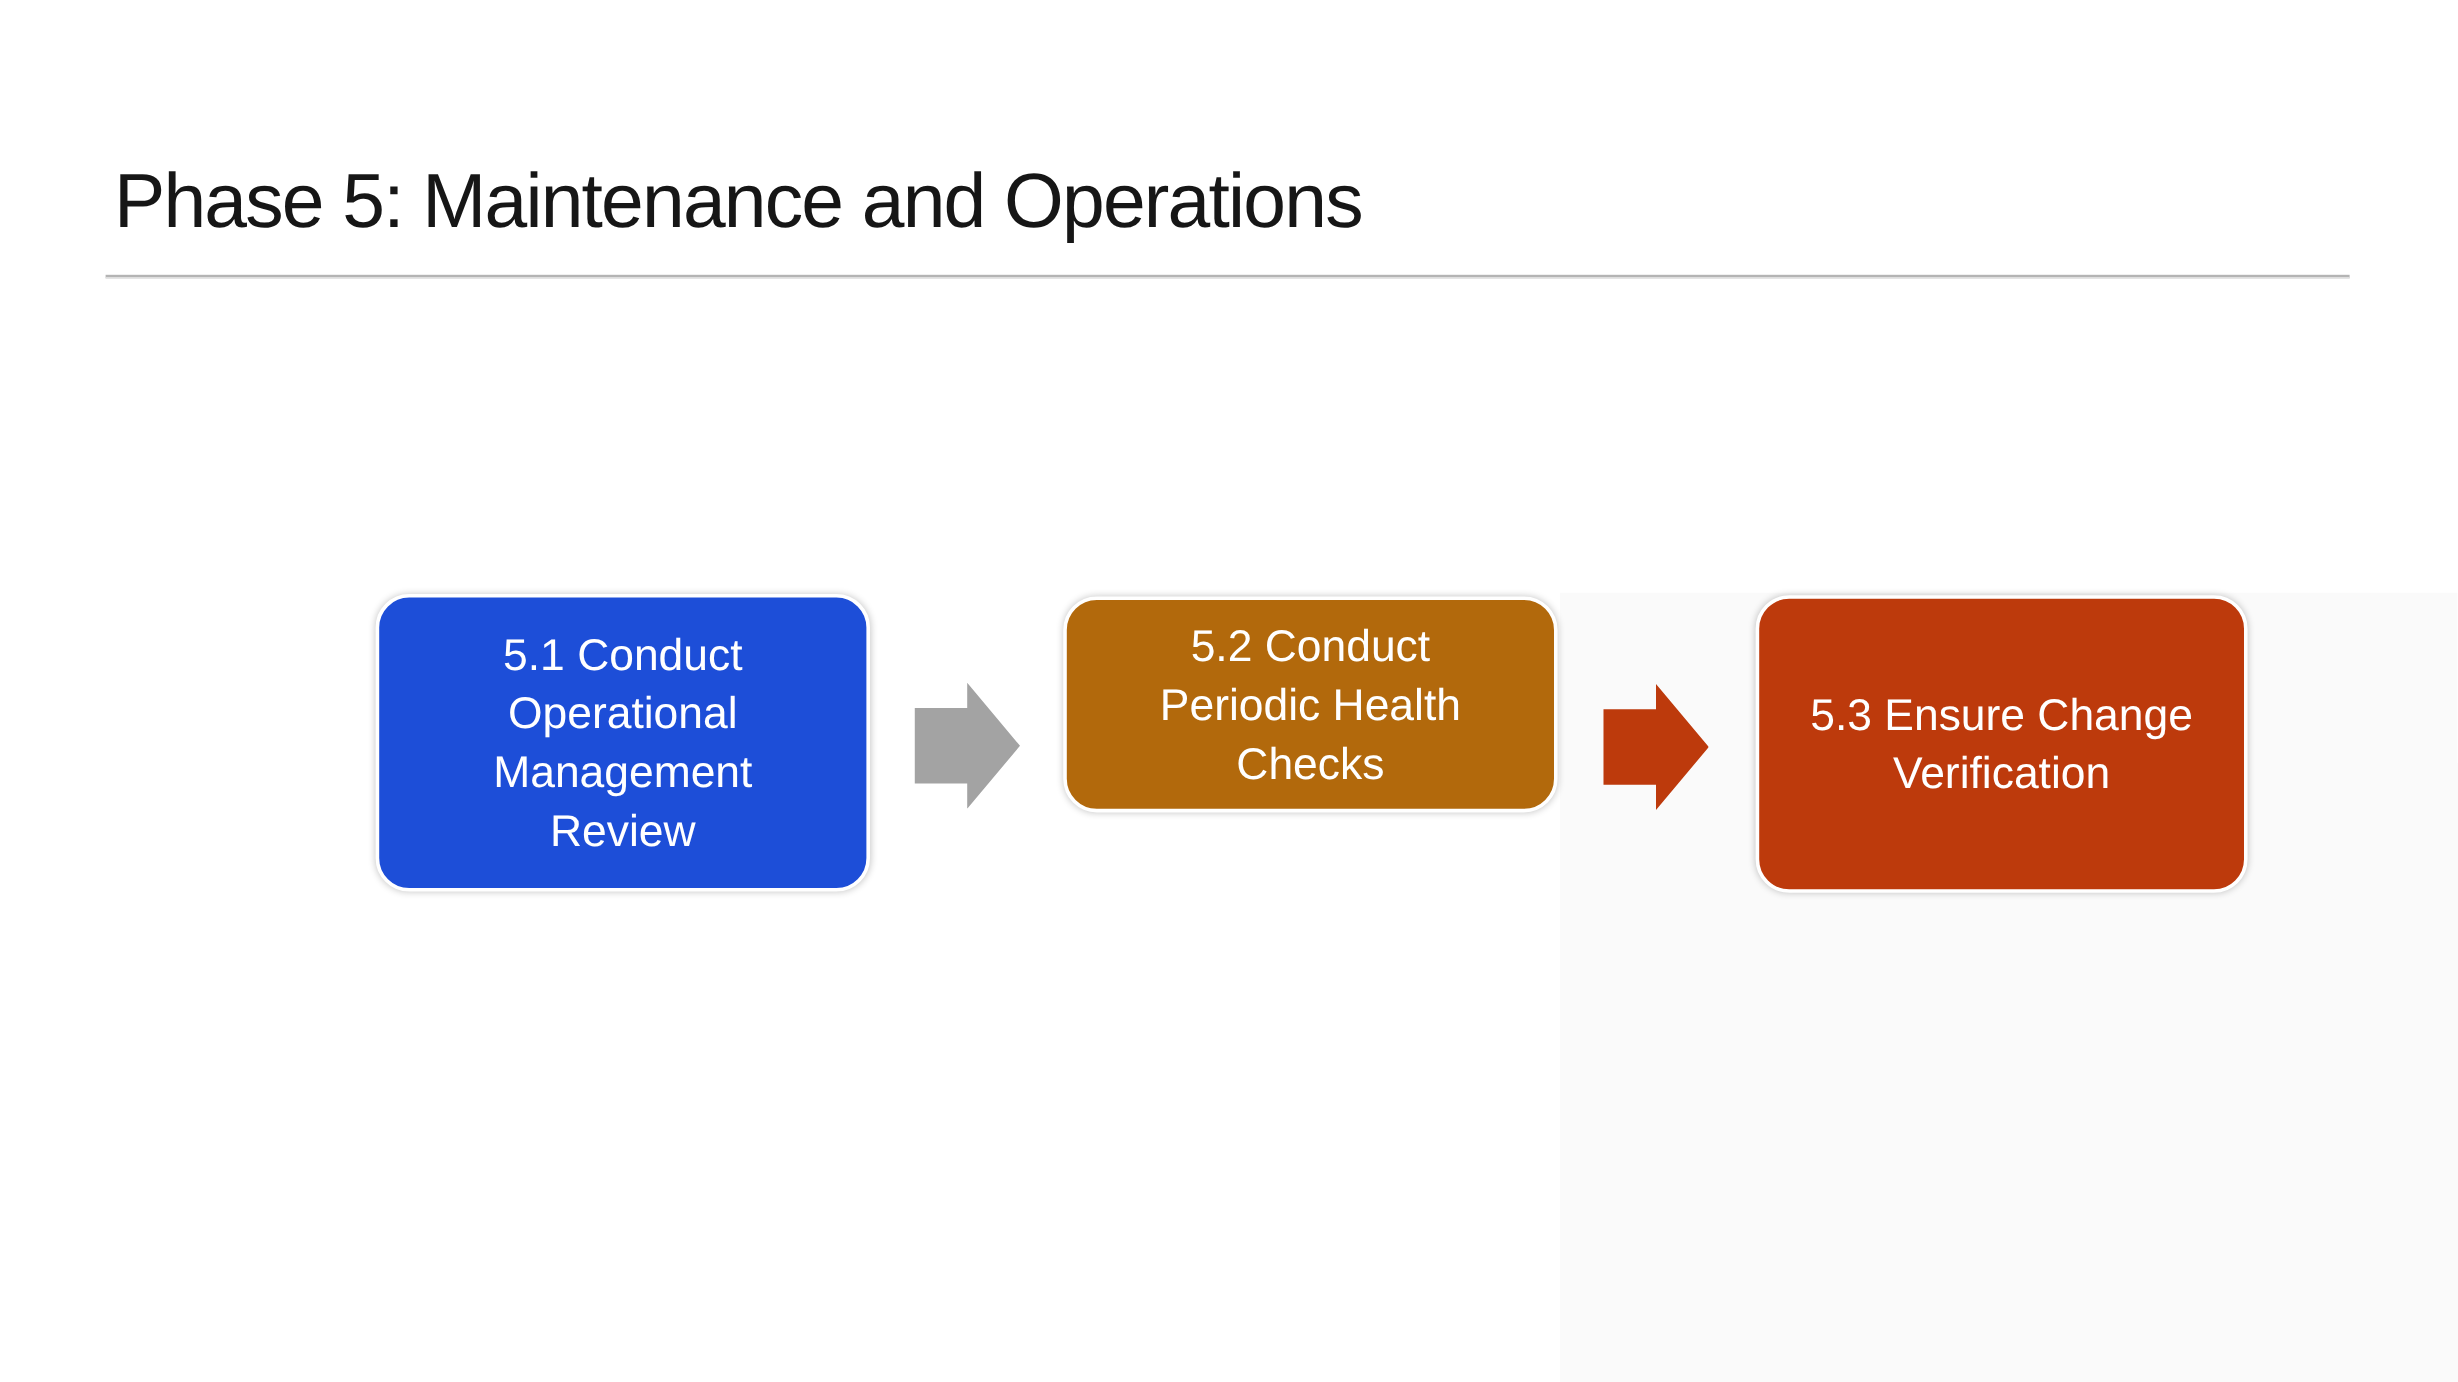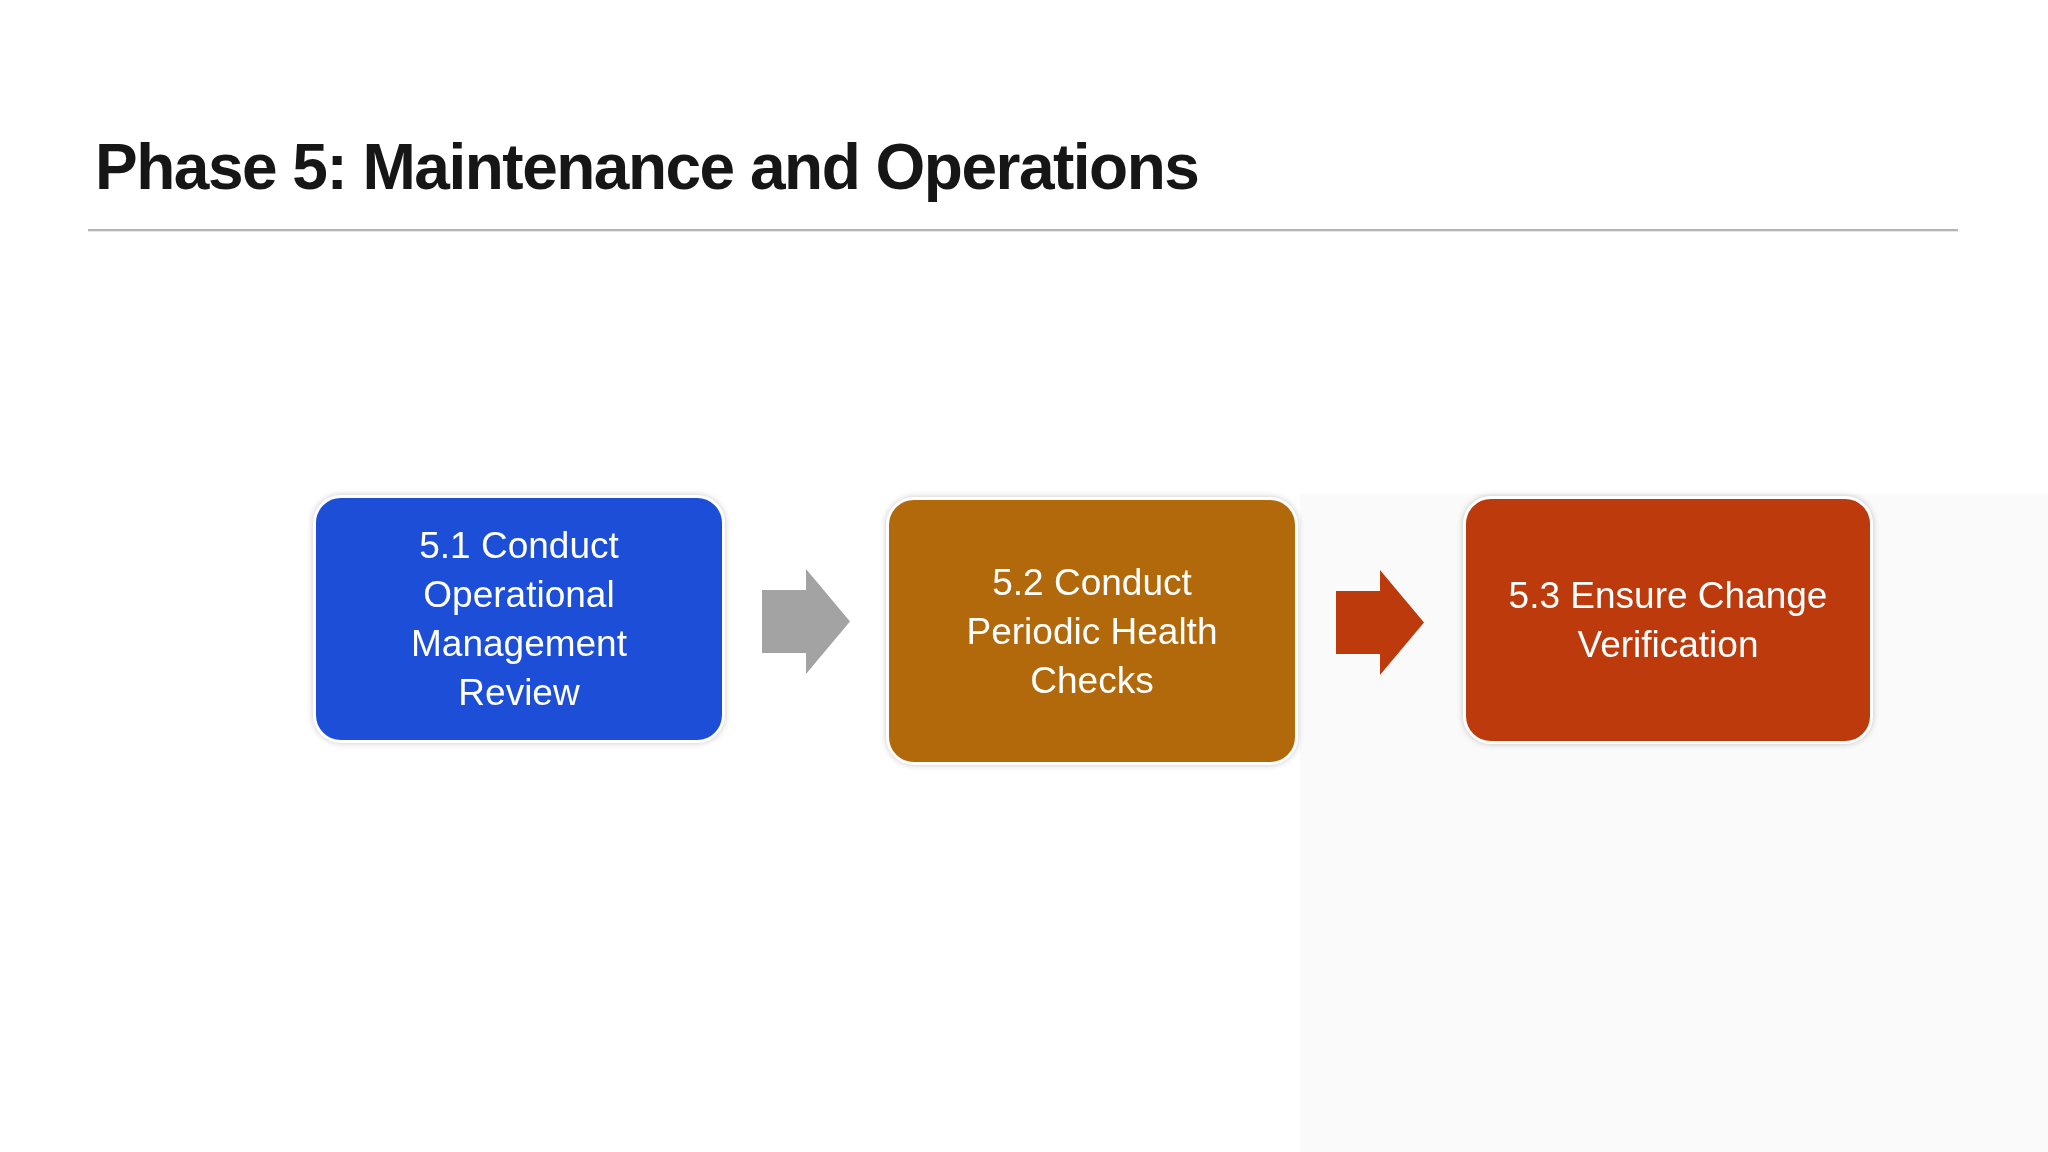--- a/index.html
+++ b/index.html
@@ -56,39 +56,39 @@
     justify-content: center;
     text-align: center;
   }
   .step-label {
     color: #ffffff;
     font-size: 37px;
     line-height: 49px;
     white-space: pre-line;
   }
   .step-1 { left: 313px; top: 495px; width: 412px; height: 248px; }
-  .step-2 { left: 886px; top: 497px; width: 412px; height: 268px; }
+  .step-2 { left: 886px; top: 497px; width: 412px; height: 180px; }
   .step-3 { left: 1463px; top: 496px; width: 410px; height: 248px; }
   .flow-arrow {
     position: absolute;
     width: 88px;
     height: 105px;
     clip-path: polygon(0% 20%, 50% 20%, 50% 0%, 100% 50%, 50% 100%, 50% 80%, 0% 80%);
   }
   .arrow-1 { left: 762px; top: 569px; }
   .arrow-2 { left: 1336px; top: 570px; }
 </style>
 </head>
 <body>
 
 <div class="slide">
 
   <div class="side-panel" style="background-color: rgb(250, 250, 250);"></div>
 
-  <h1 class="slide-title" style="color: rgb(22, 22, 22); font-weight: bold;">Phase 5: Maintenance and Operations</h1>
+  <h1 class="slide-title" style="color: rgb(22, 22, 22);">Phase 5: Maintenance and Operations</h1>
 
   <div class="title-divider" style="background-color: rgb(180, 180, 180);"></div>
 
   <div class="step step-1" style="background-color: #1d4ed8;">
     <span class="step-label" style="color: rgb(255, 255, 255);">5.1 Conduct
 Operational
 Management
 Review</span>
   </div>
 

